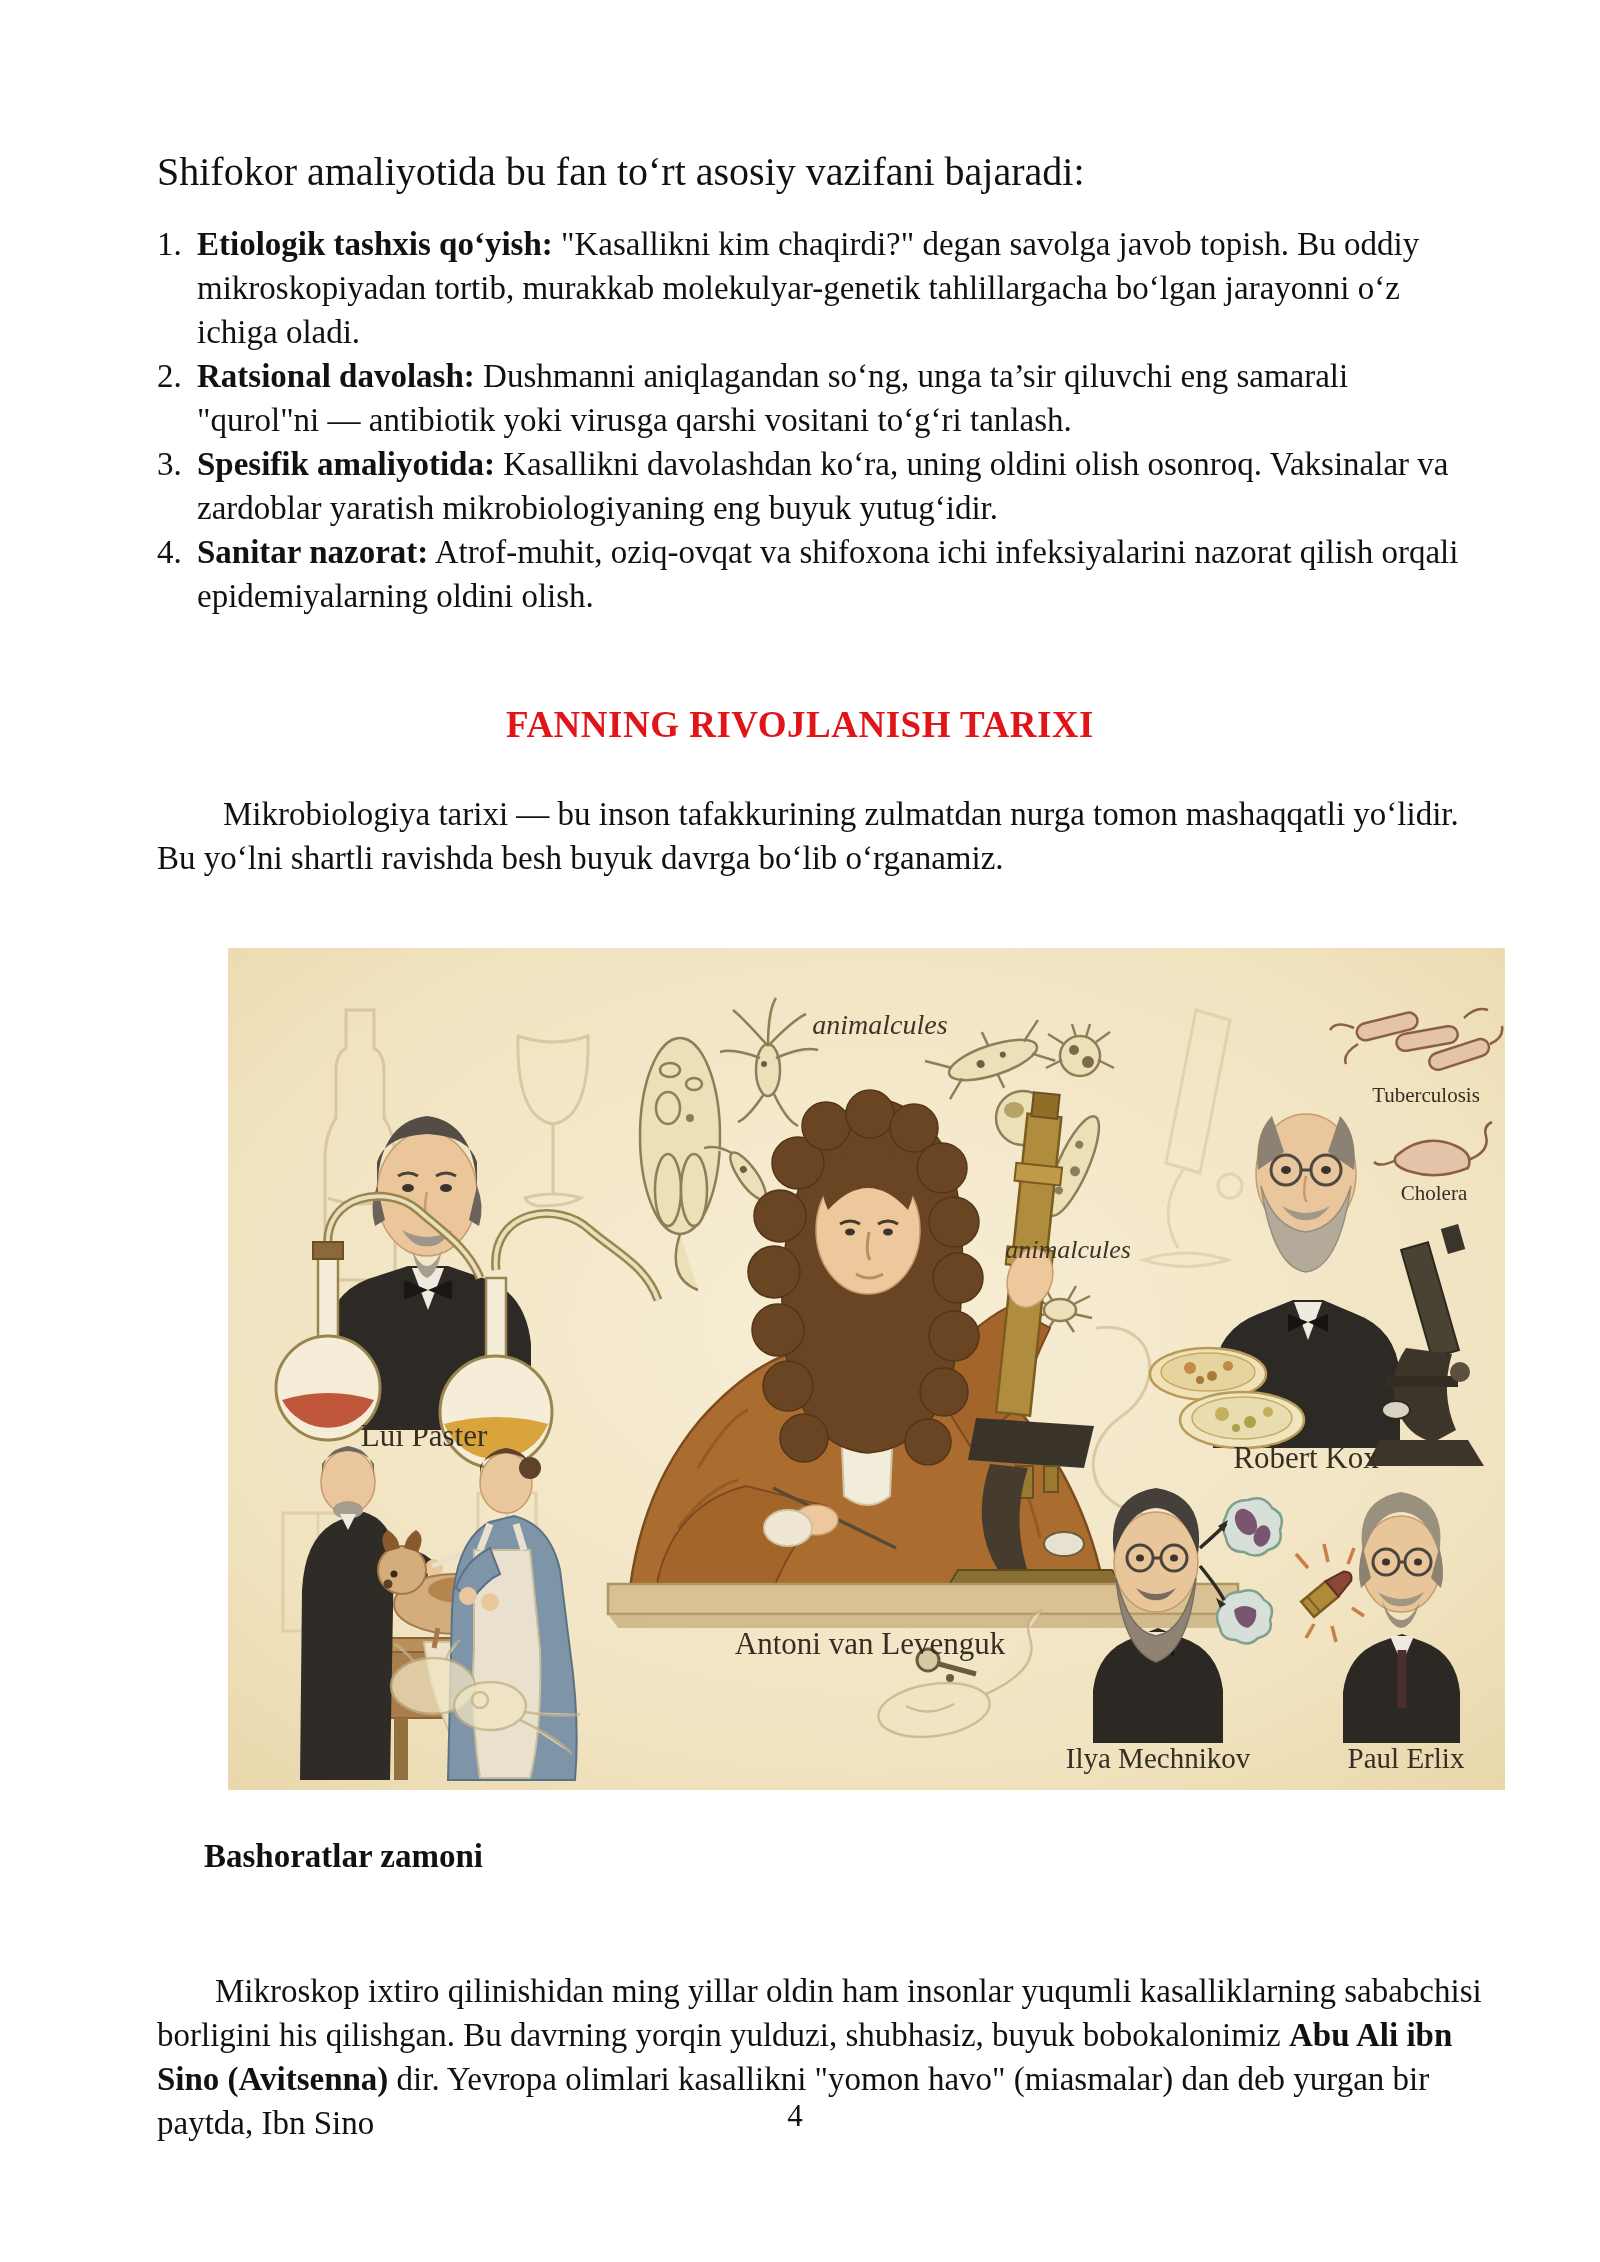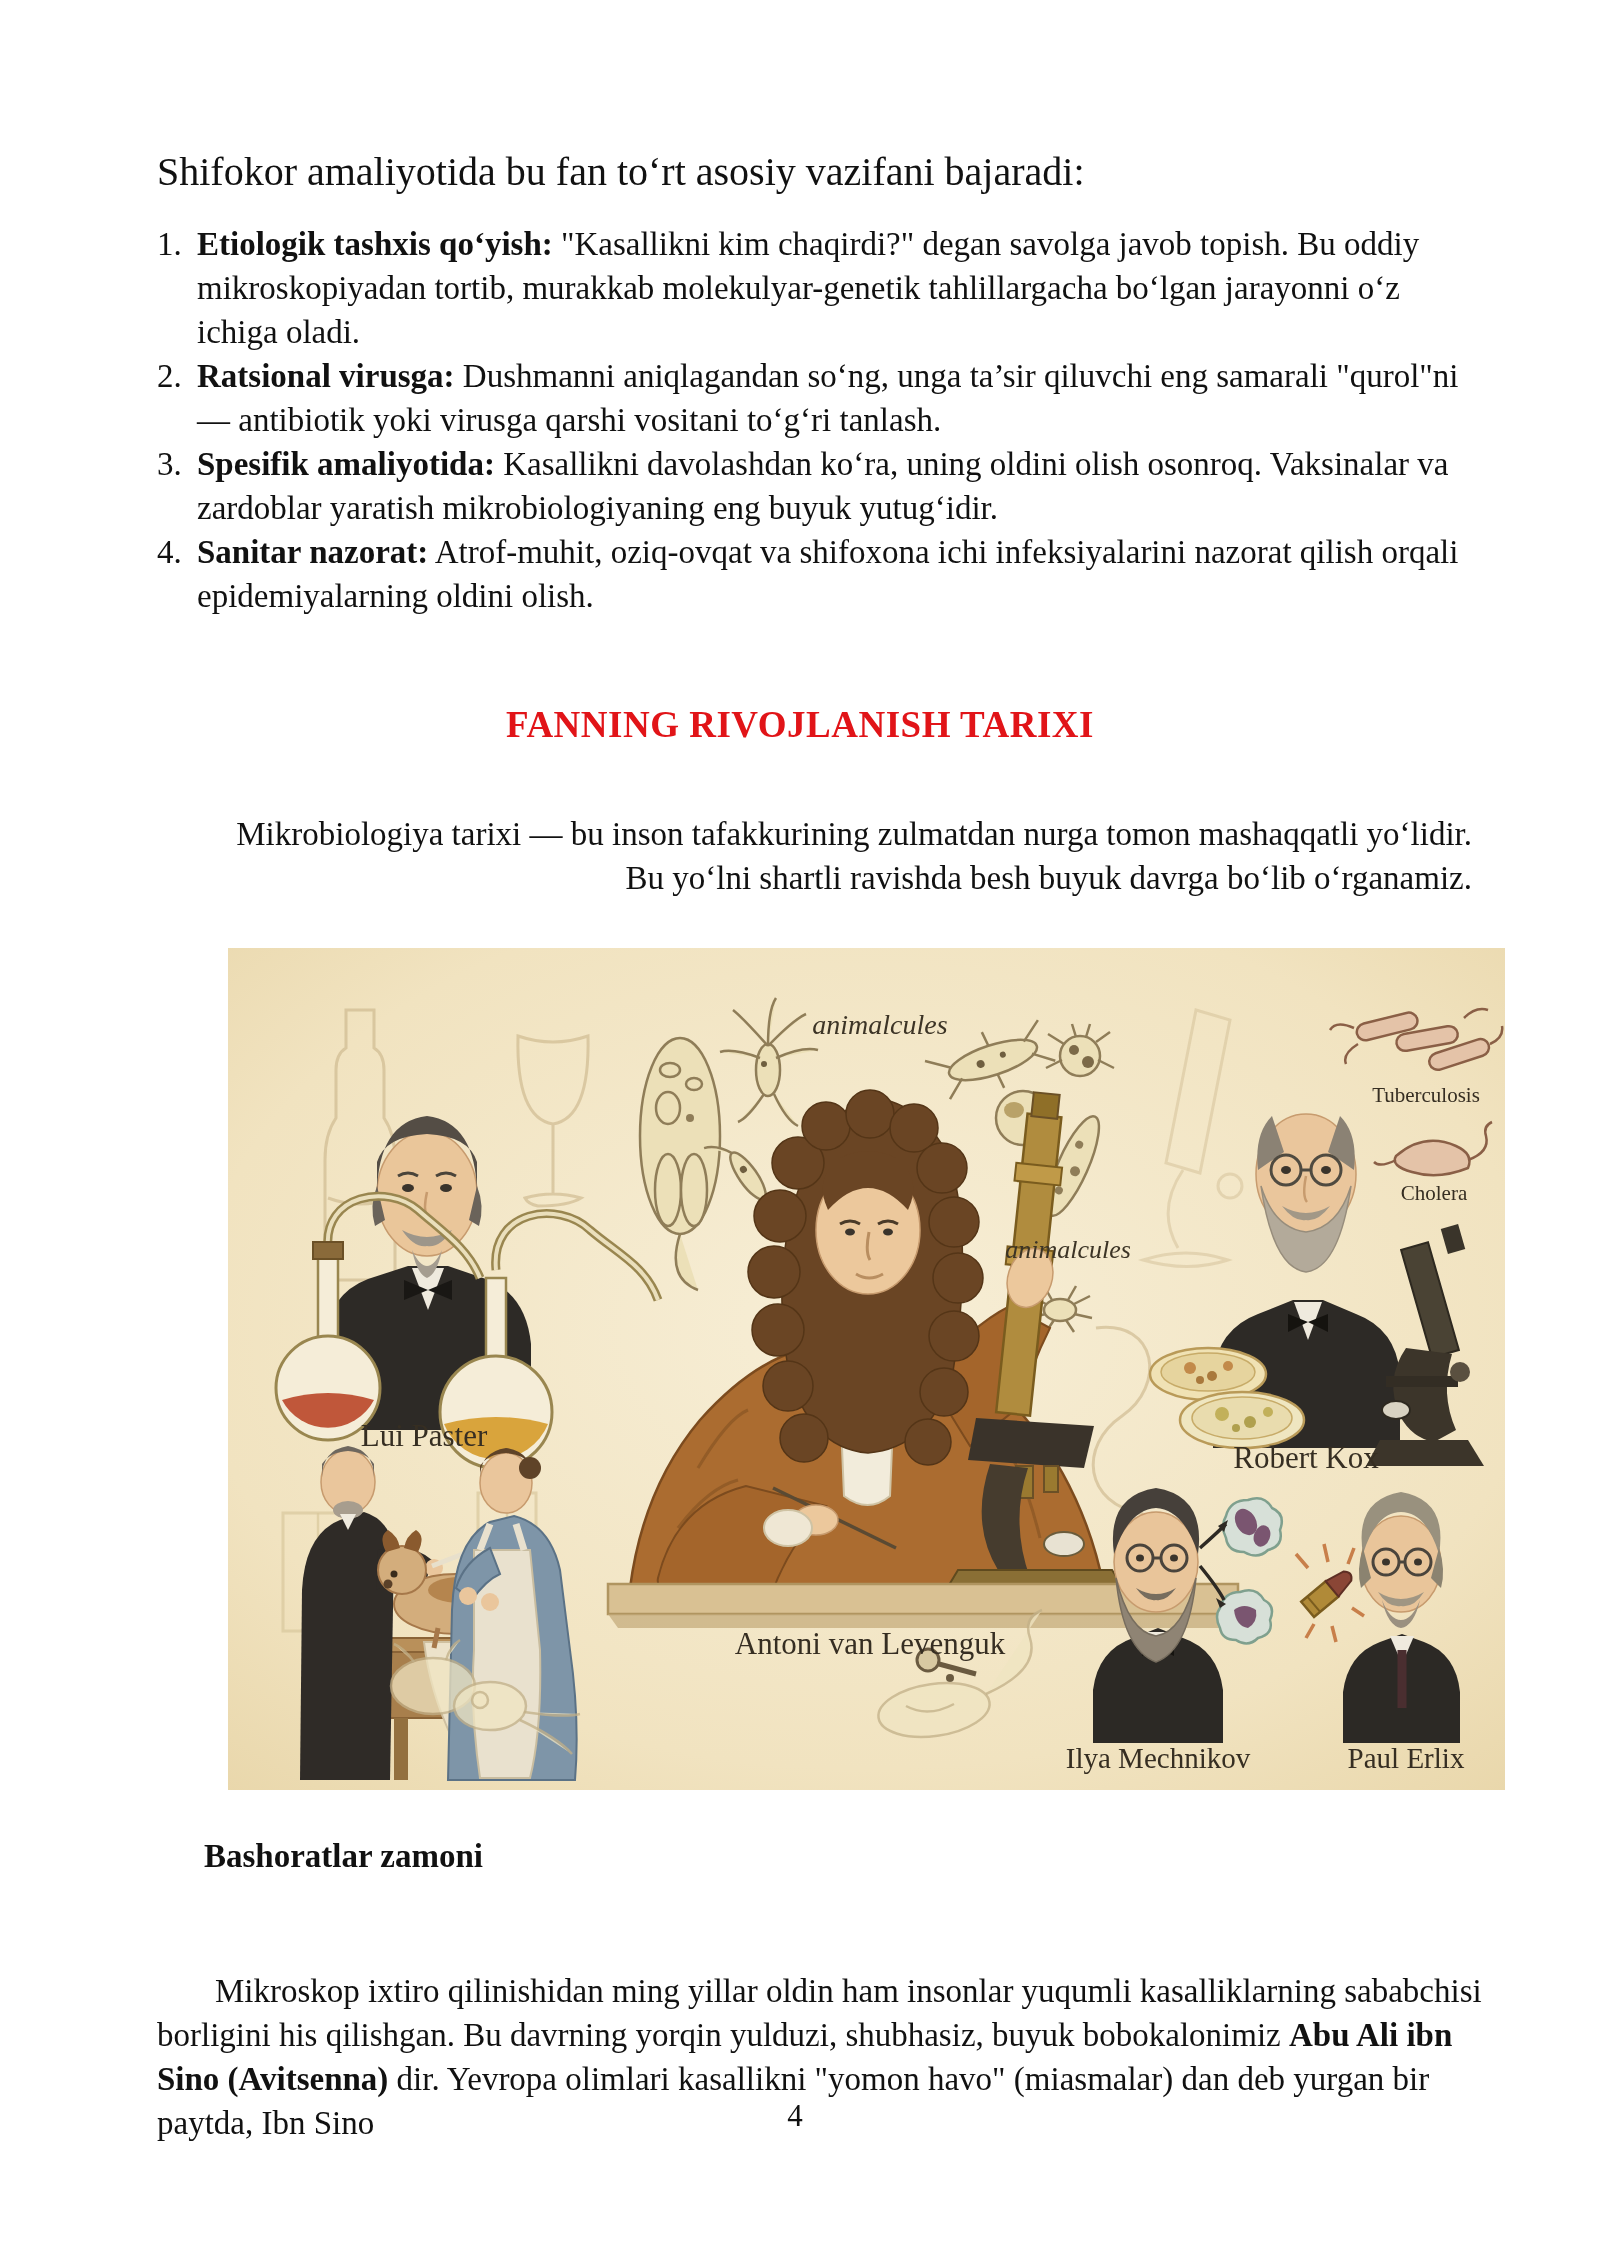--- a/index.html
+++ b/index.html
@@ -16,21 +16,21 @@
   .num-list{position:absolute;left:157px;top:222px;width:1315px;}
   .num-list .li{display:flex;}
   .num-list .num{width:40px;flex:0 0 40px;}
   .num-list .li-text{width:1270px;}
   .bold{font-weight:bold;}
   .red-heading{
     position:absolute;left:0;top:703px;width:1600px;
     text-align:center;font-size:37px;font-weight:bold;color:#e11418;
     letter-spacing:0.5px;
   }
-  .para1{position:absolute;left:157px;top:812px;width:1315px;text-indent:66px;text-align:right;}
+  .para1{position:absolute;left:157px;top:792px;width:1315px;text-indent:66px;}
   .figure-wrap{
     position:absolute;left:228px;top:948px;width:1277px;height:842px;
   }
   .figure-wrap svg{display:block;width:1277px;height:842px;}
   .subheading{position:absolute;left:204px;top:1838px;font-size:33px;font-weight:bold;}
   .para2{position:absolute;left:157px;top:1969px;width:1350px;text-indent:58px;}
   .page-number{position:absolute;left:0;top:2098px;width:1590px;text-align:center;font-size:31px;}
 
   
   .fig-label{font-family:"Liberation Serif", serif;fill:#362e22;}
@@ -46,21 +46,21 @@
 
   <div class="intro body-text">Shifokor amaliyotida bu fan to‘rt asosiy vazifani bajaradi:</div>
 
   <div class="num-list body-text">
     <div class="li">
       <span class="num">1.</span>
       <span class="li-text"><span class="bold">Etiologik tashxis qo‘yish:</span><span> "Kasallikni kim chaqirdi?" degan savolga javob topish. Bu oddiy mikroskopiyadan tortib, murakkab molekulyar-genetik tahlillargacha bo‘lgan jarayonni o‘z ichiga oladi.</span></span>
     </div>
     <div class="li">
       <span class="num">2.</span>
-      <span class="li-text"><span class="bold">Ratsional virusga:</span><span> Dushmanni aniqlagandan so‘ng, unga ta’sir qiluvchi eng samarali "qurol"ni — antibiotik yoki virusga qarshi vositani to‘g‘ri tanlash.</span></span>
+      <span class="li-text"><span class="bold">Ratsional davolash:</span><span> Dushmanni aniqlagandan so‘ng, unga ta’sir qiluvchi eng samarali "qurol"ni — antibiotik yoki virusga qarshi vositani to‘g‘ri tanlash.</span></span>
     </div>
     <div class="li">
       <span class="num">3.</span>
       <span class="li-text"><span class="bold">Spesifik amaliyotida:</span><span> Kasallikni davolashdan ko‘ra, uning oldini olish osonroq. Vaksinalar va zardoblar yaratish mikrobiologiyaning eng buyuk yutug‘idir.</span></span>
     </div>
     <div class="li">
       <span class="num">4.</span>
       <span class="li-text"><span class="bold">Sanitar nazorat:</span><span> Atrof-muhit, oziq-ovqat va shifoxona ichi infeksiyalarini nazorat qilish orqali epidemiyalarning oldini olish.</span></span>
     </div>
   </div>

